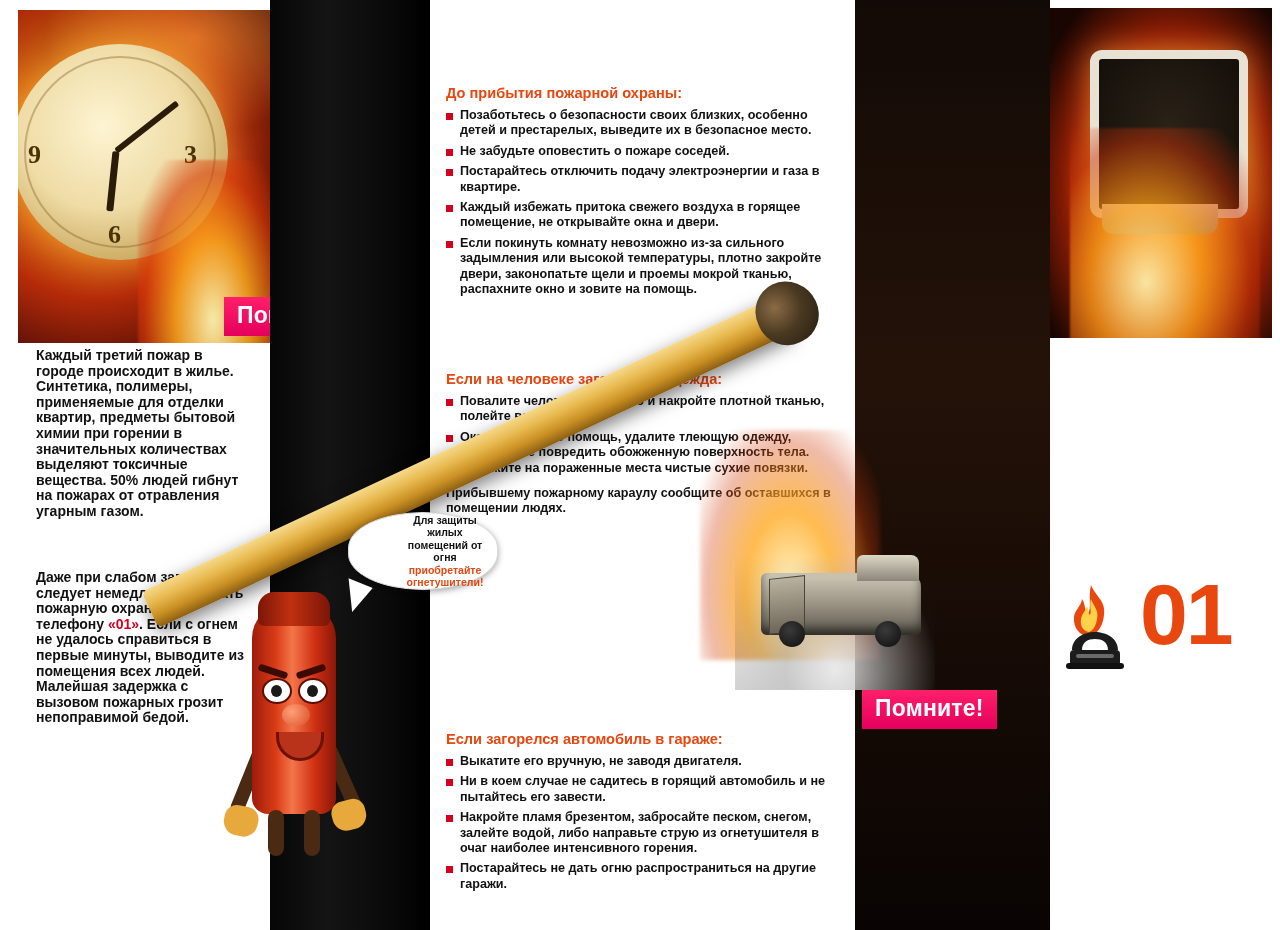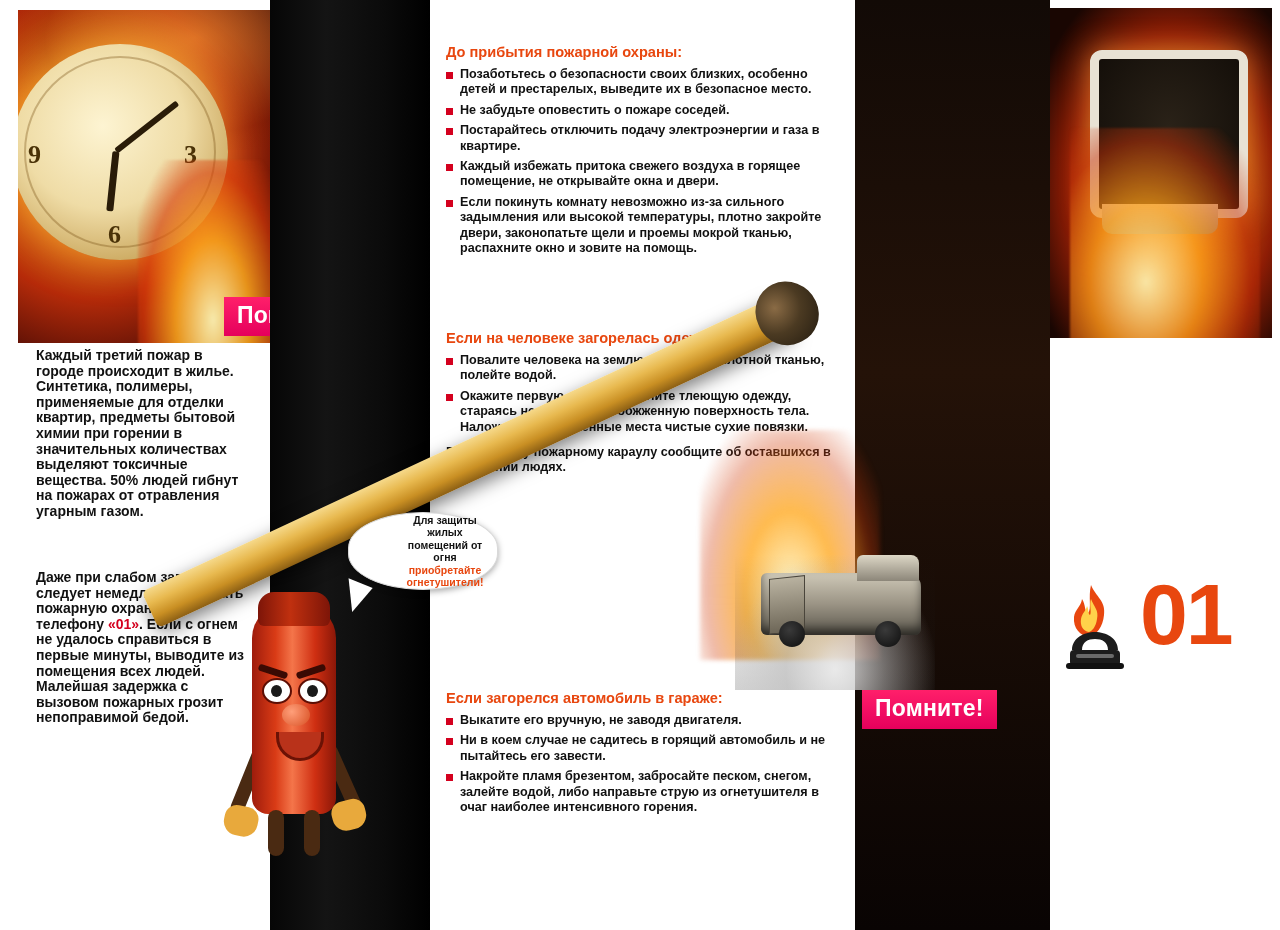--- a/index.html
+++ b/index.html
@@ -381,21 +381,21 @@
     font-weight: bold;
     color: #111;
   }
   .bullet-list li:before {
     content: "";
     position: absolute;
     left: 0; top: 5px;
     width: 7px; height: 7px;
     background: #d4001e;
   }
-  .center-block { position: absolute; }
+  .center-block { position: absolute; margin-top: 41px; }
   #center-col { left: 446px; width: 398px; }
 
   .para {
     font-size: 12.6px;
     line-height: 15.4px;
     font-weight: bold;
     color: #111;
     margin: 10px 0 0 0;
   }
 
@@ -471,20 +471,21 @@
     </ul>
     <div class="para">Прибывшему пожарному караулу сообщите об оставшихся в помещении людях.</div>
   </div>
 
   <div class="center-block" style="left:446px; width:398px; top:690px;">
     <div class="heading">Если загорелся автомобиль в гараже:</div>
     <ul class="bullet-list">
       <li>Выкатите его вручную, не заводя двигателя.</li>
       <li>Ни в коем случае не садитесь в горящий автомобиль и не пытайтесь его завести.</li>
       <li>Накройте пламя брезентом, забросайте песком, снегом, залейте водой, либо направьте струю из огнетушителя в очаг наиболее интенсивного горения.</li>
+      <li>Постарайтесь не дать огню распространиться на другие гаражи.</li>
     </ul>
   </div>
 
   <div class="panel-right-dark"></div>
 
   <div class="match-glow"></div>
   <div class="matchstick">
     <div class="match-head"></div>
   </div>
 

